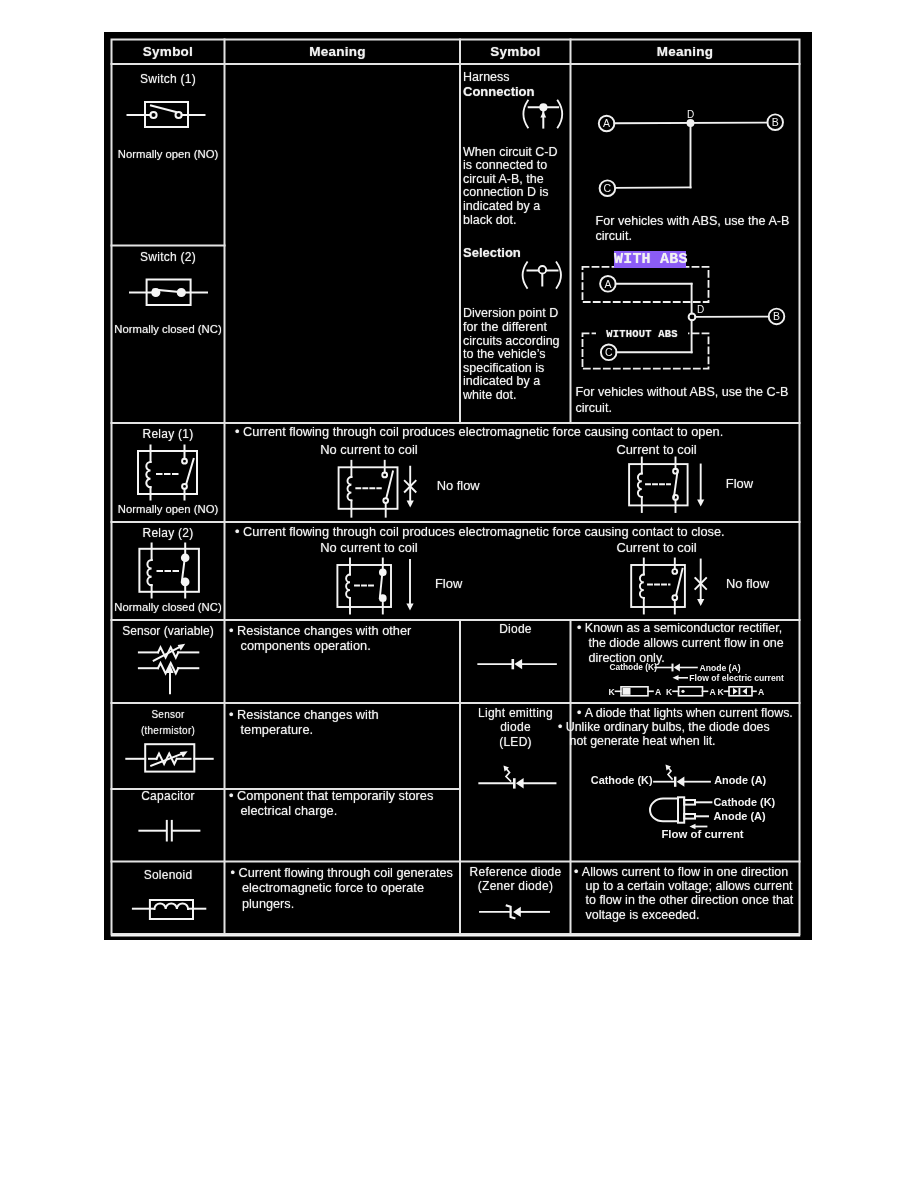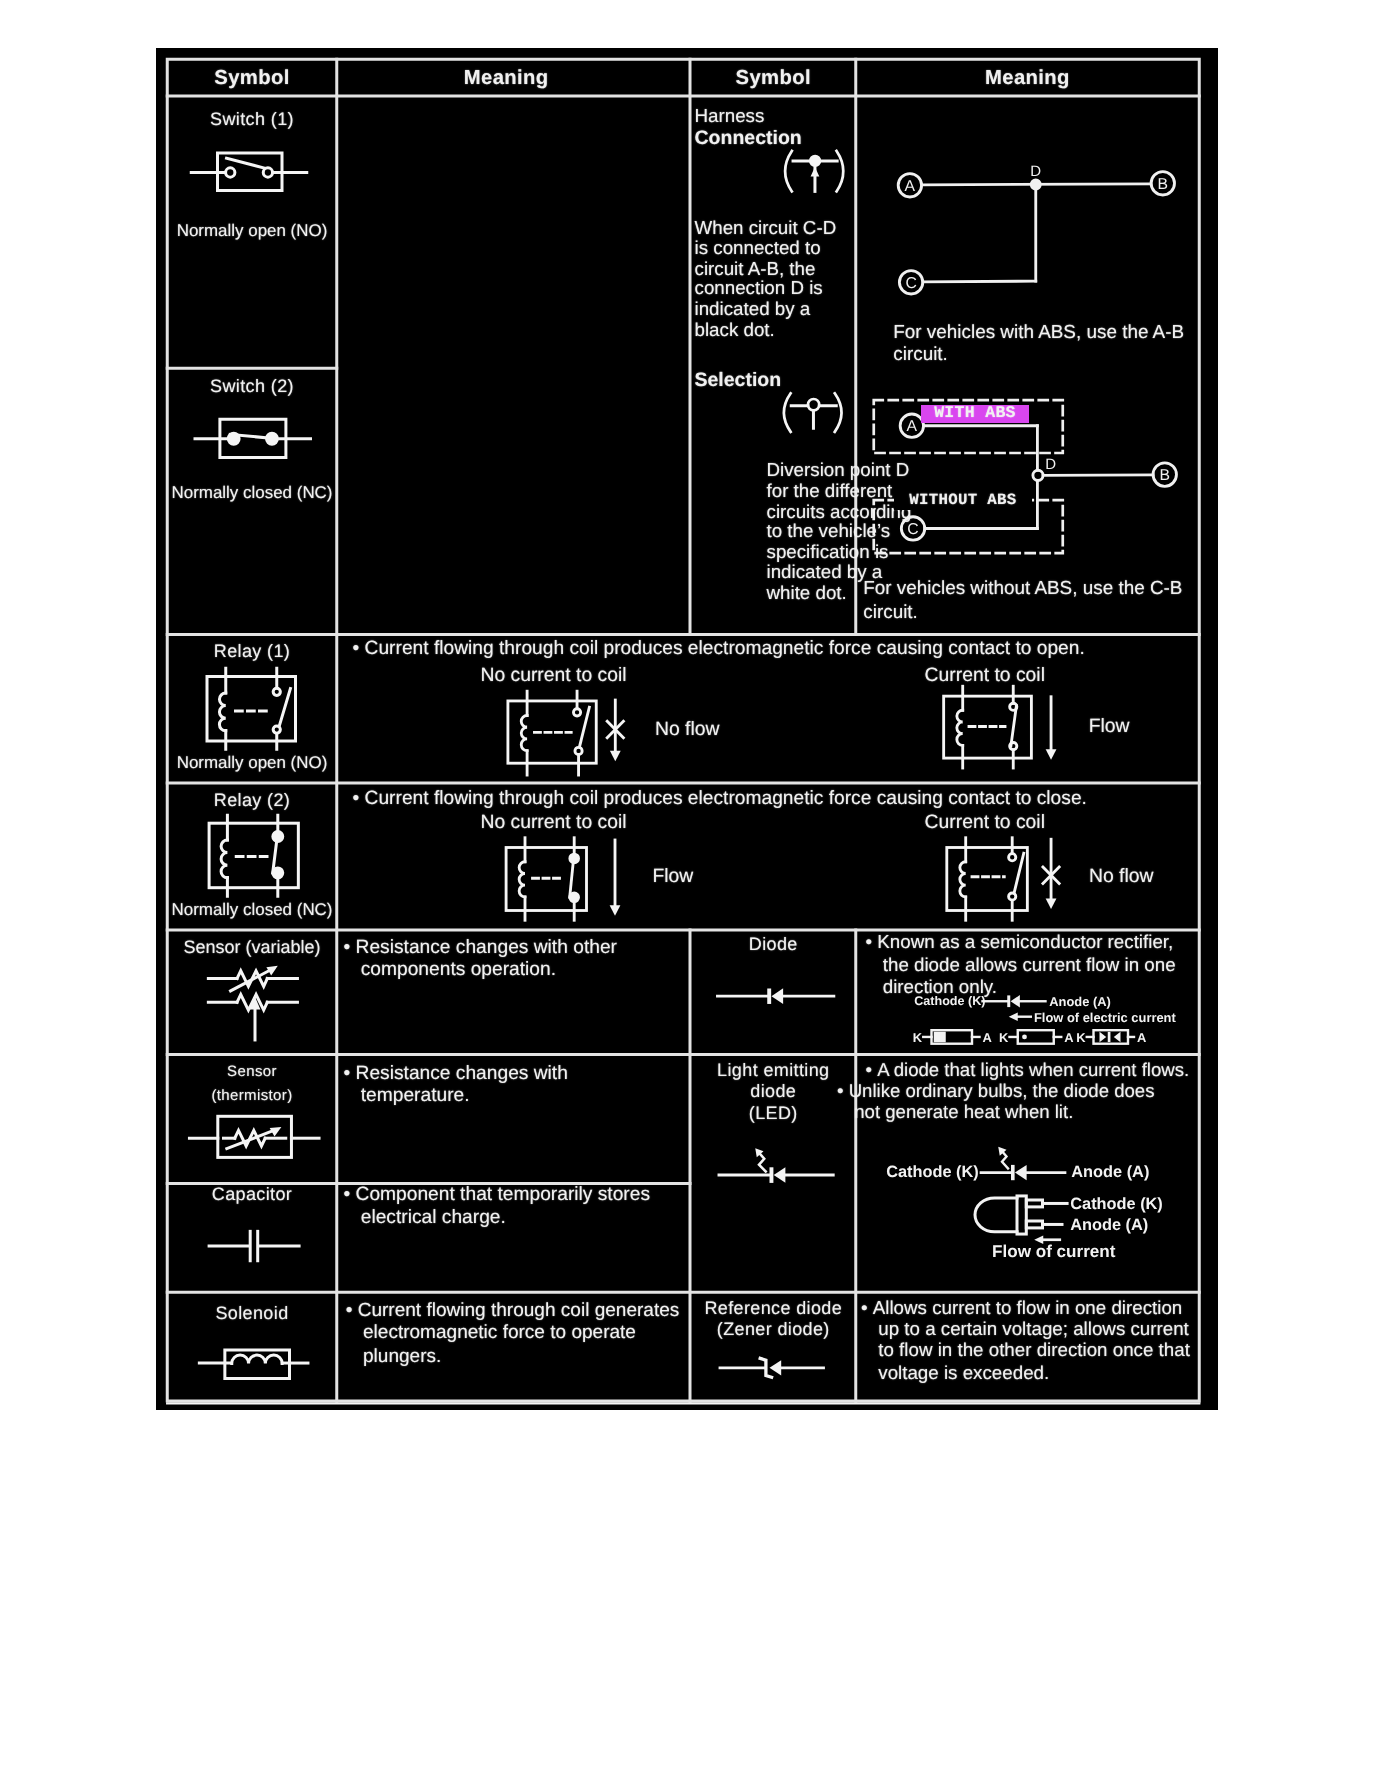--- a/index.html
+++ b/index.html
@@ -375,25 +375,25 @@
 <div class="t c1" style="top:323.2px;font-size:11.3px;letter-spacing:0;">Normally closed (NC)</div>
 
 <div class="t" style="left:463px;top:69.5px;font-size:12.5px;letter-spacing:0;">Harness</div>
 
 <div class="t bo" style="left:463px;top:83.6px;font-size:13px;letter-spacing:0;">Connection</div>
 
 <div class="t w" style="left:463px;top:145.6px;font-size:12.5px;line-height:13.6px;letter-spacing:0;">When circuit C-D<br>is connected to<br>circuit A-B, the<br>connection D is<br>indicated by a<br>black dot.</div>
 
 <div class="t bo" style="left:463px;top:245px;font-size:13px;letter-spacing:0;">Selection</div>
 
-<div class="t w" style="left:463px;top:307.4px;font-size:12.5px;line-height:13.6px;letter-spacing:0;margin-left:48px;">Diversion point D<br>for the different<br>circuits according<br>to the vehicle’s<br>specification is<br>indicated by a<br>white dot.</div>
+<div class="t w" style="left:463px;top:307.4px;font-size:12.5px;line-height:13.6px;letter-spacing:0;">Diversion point D<br>for the different<br>circuits according<br>to the vehicle’s<br>specification is<br>indicated by a<br>white dot.</div>
 
 <div class="t w" style="left:575.5px;top:213.8px;font-size:12.6px;line-height:15.6px;letter-spacing:0;margin-left:20px;">For vehicles with ABS, use the A-B<br>circuit.</div>
 
-<div class="t bo" style="left:614px;top:270px;width:72px;text-align:center;background:#d946ef;font-size:11px;font-family:'Liberation Mono',monospace;letter-spacing:0.2px;">WITH ABS</div>
+<div class="t bo" style="left:614px;top:251px;width:72px;text-align:center;background:#8b5cf6;font-size:15px;font-family:'Liberation Mono',monospace;letter-spacing:0.2px;">WITH ABS</div>
 
 <div class="t bo" style="left:596px;top:328px;width:92px;text-align:center;background:#000;font-size:10.5px;font-family:'Liberation Mono',monospace;letter-spacing:0.2px;">WITHOUT ABS</div>
 
 <div class="t w" style="left:575.5px;top:385.2px;font-size:12.6px;line-height:15.7px;letter-spacing:0;">For vehicles without ABS, use the C-B<br>circuit.</div>
 
 <div class="t c1" style="top:427.2px;font-size:12px;">Relay (1)</div>
 
 <div class="t c1" style="top:502.5px;font-size:11.3px;letter-spacing:0;">Normally open (NO)</div>
 
 <div class="t" style="left:235px;top:424.4px;font-size:12.8px;letter-spacing:0;">•&nbsp;Current flowing through coil produces electromagnetic force causing contact to open.</div>

